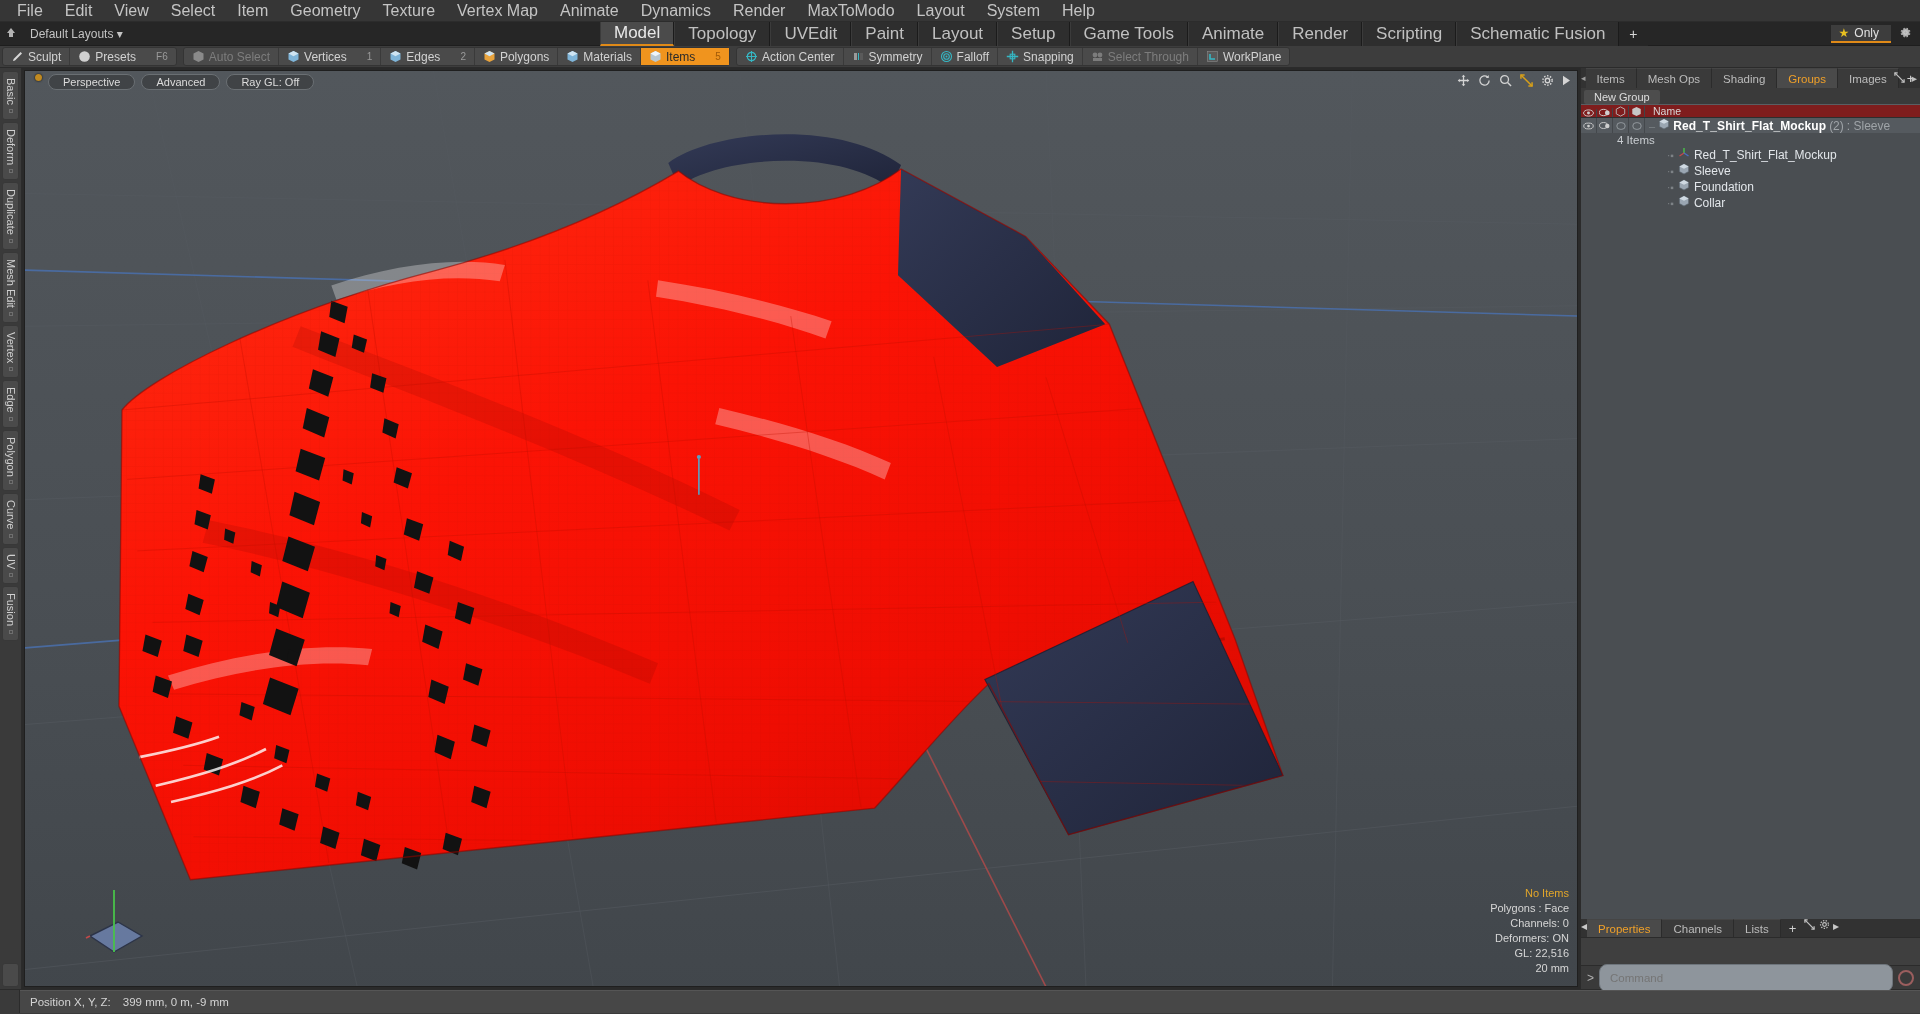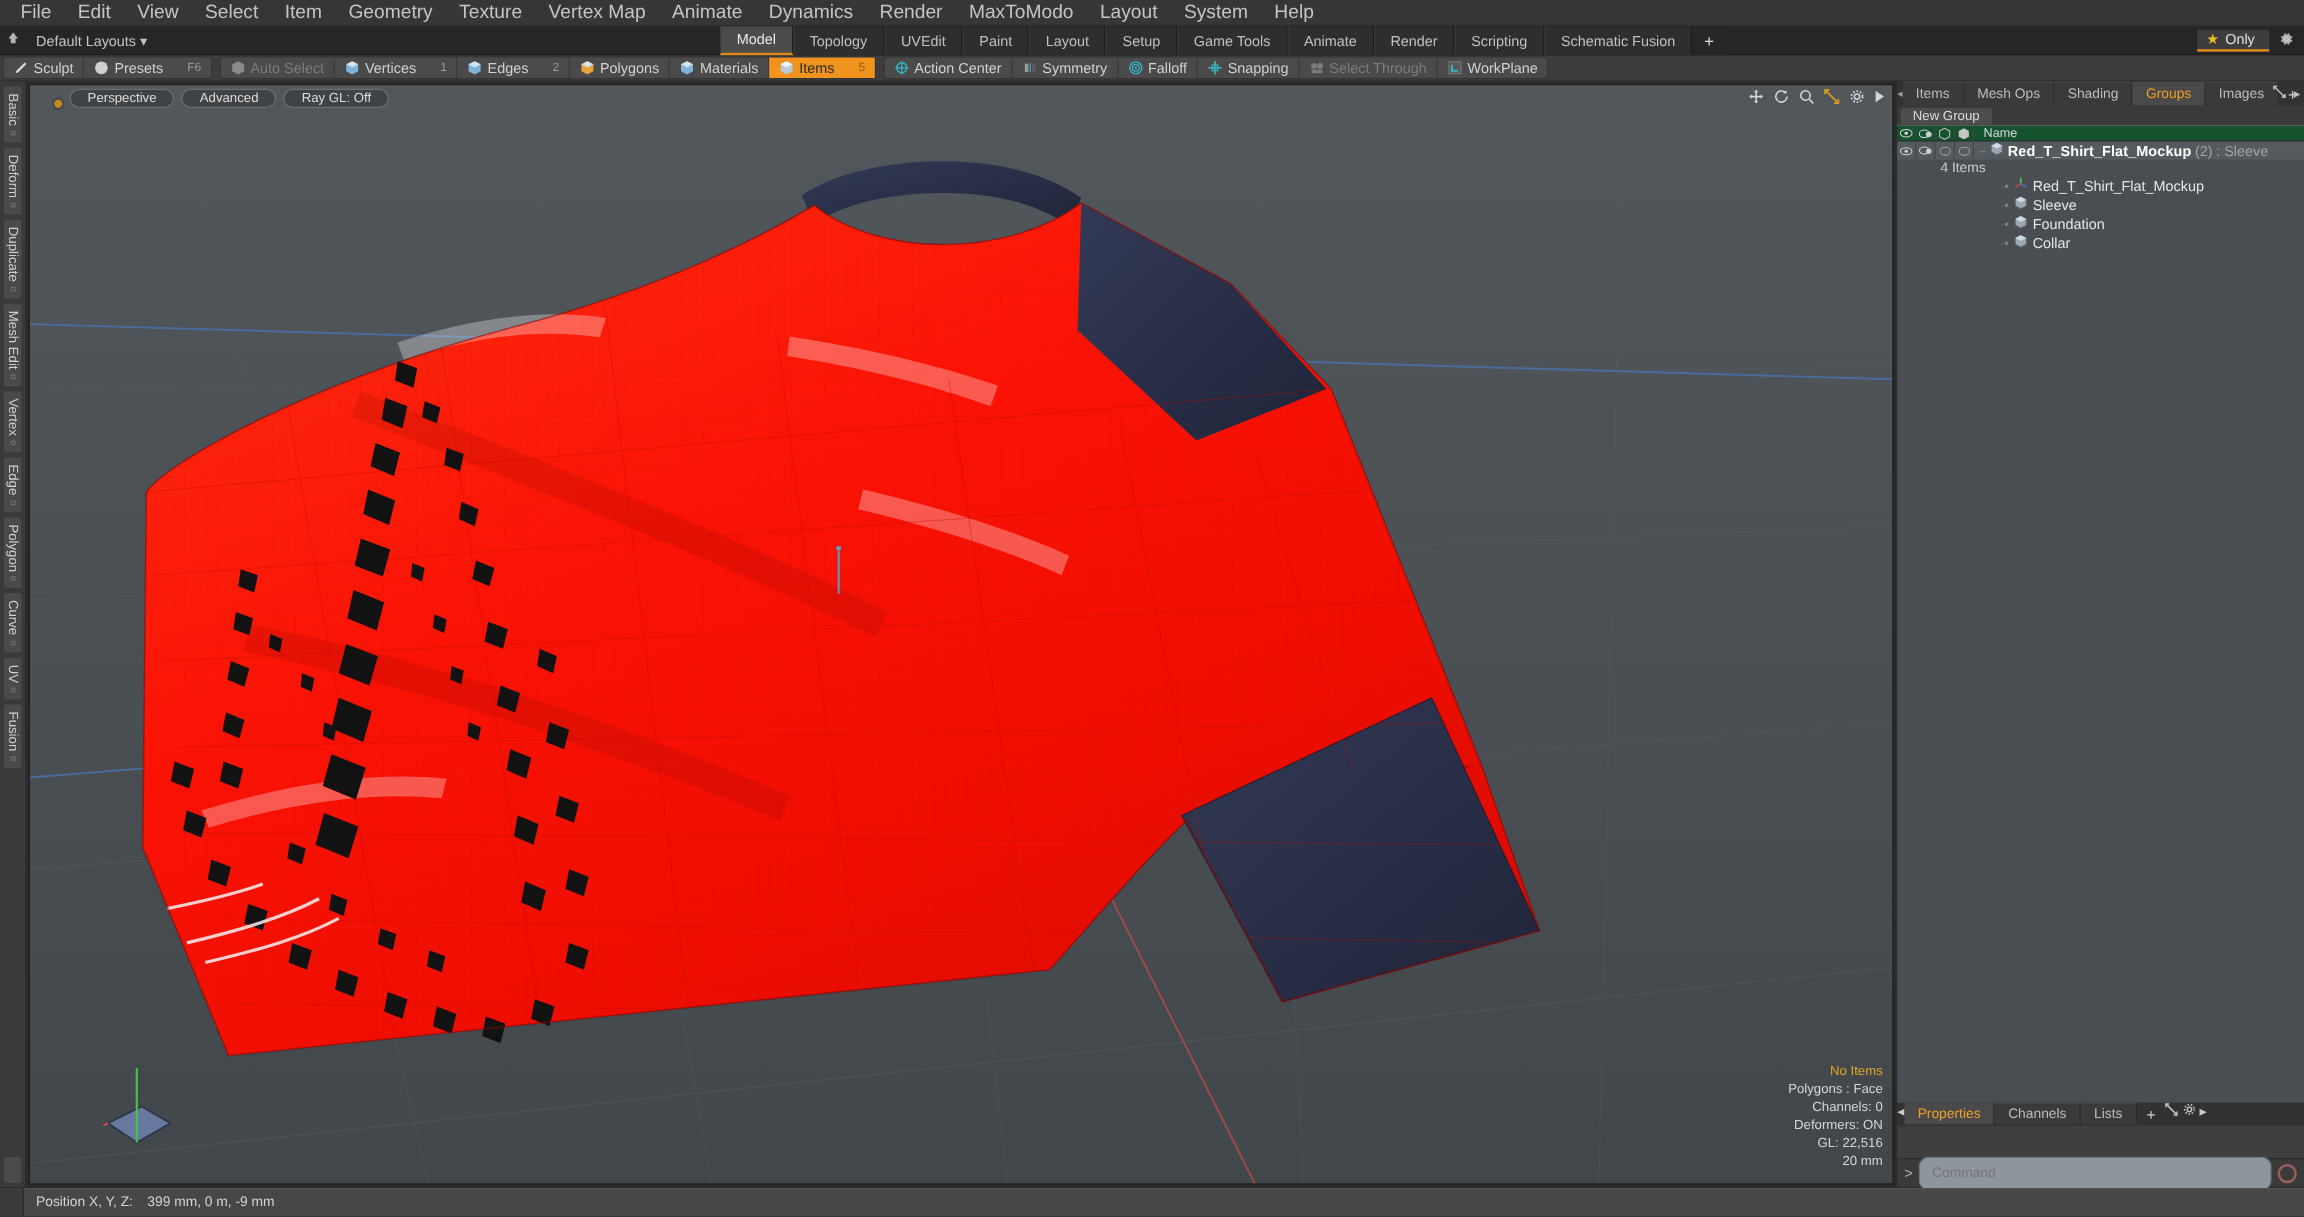--- a/index.html
+++ b/index.html
@@ -24,21 +24,21 @@
 
   
   .layoutbar {
     height:24px; background:#262626; display:flex; align-items:center;
     position:relative; border-bottom:1px solid #1e1e1e;
   }
   .layoutbar .homeicon { width:22px; text-align:center; color:#b0b0b0; font-size:11px; }
   .layoutbar .deflayout { font-size:12px; color:#c4c4c4; padding:0 8px; white-space:nowrap;}
   .layout-tabs { position:absolute; left:600px; display:flex; height:24px; align-items:stretch; }
   .layout-tabs .lt {
-    padding:0 13px; display:flex; align-items:center; font-size:12px; color:#c0c0c0;
+    padding:0 13px; display:flex; align-items:center; font-size:17px; color:#c0c0c0;
     border-left:1px solid #3b3b3b; border-right:1px solid #1b1b1b; background:#2e2e2e;
     white-space:nowrap;
   }
   .layout-tabs .lt.active { background:#4b4b4b; color:#e8e8e8; border-bottom:2px solid #e08a18; }
   .layout-tabs .lt.plus { background:#262626; border:none; color:#d8d8d8; font-size:14px; padding:0 10px;}
   .layoutbar .right { position:absolute; right:4px; display:flex; align-items:center; gap:4px;}
   .only-btn {
     background:#3d3d3d; border-bottom:2px solid #e08a18; padding:1px 12px 1px 8px;
     display:flex; align-items:center; gap:5px; font-size:12px; color:#e0e0e0;
   }
@@ -82,21 +82,21 @@
   .vtab-spacer { flex:1; }
   .vtab-bottom { height:24px; background:#4a4a4a; border:1px solid #383838; border-radius:3px;
                  margin:2px; display:flex; align-items:center; justify-content:center;}
 
   
   .viewport-wrap { flex:1; position:relative; background:#2a2a2a; padding:2px; }
   .viewport { position:relative; width:100%; height:100%; overflow:hidden;
     background:linear-gradient(180deg,#4e5358 0%,#4a4f54 40%,#43484d 100%);
     border:1px solid #1f1f1f;
   }
-  .vp-header { position:absolute; top:3px; left:20px; display:flex; align-items:flex-end; gap:6px; z-index:6;}
+  .vp-header { position:absolute; top:3px; left:10px; display:flex; align-items:flex-start; gap:6px; z-index:6;}
   .vp-dot { width:7px; height:7px; border-radius:50%; background:#c08a22; box-shadow:0 0 2px #000;}
   .vp-pill {
     background:rgba(60,63,66,.82); border:1px solid #6a6f73; border-radius:9px;
     padding:1px 14px; font-size:11px; color:#dcdcdc; white-space:nowrap;
   }
   .vp-icons { position:absolute; top:3px; right:6px; display:flex; align-items:center; gap:8px; z-index:6;
               color:#d2d2d2; font-size:12px;}
   .vp-icons .act { color:#d8a019; }
 
   
@@ -125,21 +125,21 @@
   .tabrow .rgt { position:absolute; right:3px; top:0; height:20px; display:flex; align-items:center; gap:6px;
                  color:#c0c0c0; font-size:11px;}
 
   .newgroup-row { height:16px; background:#3a3a3a; display:flex; align-items:center; padding:1px 0 0 2px;}
   .newgroup-btn {
     background:#4d4d4d; border:1px solid #3a3a3a; border-radius:3px; font-size:11px;
     color:#dcdcdc; padding:1px 10px;
   }
 
   .treehead {
-    height:14px; background:#14532d; display:flex; align-items:center; font-size:10.5px; color:#d8d8d8;
+    height:14px; background:#7f1d1d; display:flex; align-items:flex-end; font-size:10.5px; color:#d8d8d8;
     border-top:1px solid #5a5e62; border-bottom:1px solid #2e2e2e;
   }
   .colcell { width:16px; display:flex; align-items:center; justify-content:center; border-right:1px solid #3f4347;}
   .namecol { padding-left:8px; flex:1; }
 
   .treebody { background:#4a4e52; flex:1; position:relative; overflow:hidden; }
   .trow { display:flex; align-items:flex-start; min-height:15px; font-size:12px; }
   .trow.grp { background:#555a5f; }
   .tcell { width:16px; display:flex; align-items:center; justify-content:center; height:15px;
            border-right:1px solid #44484c;}

